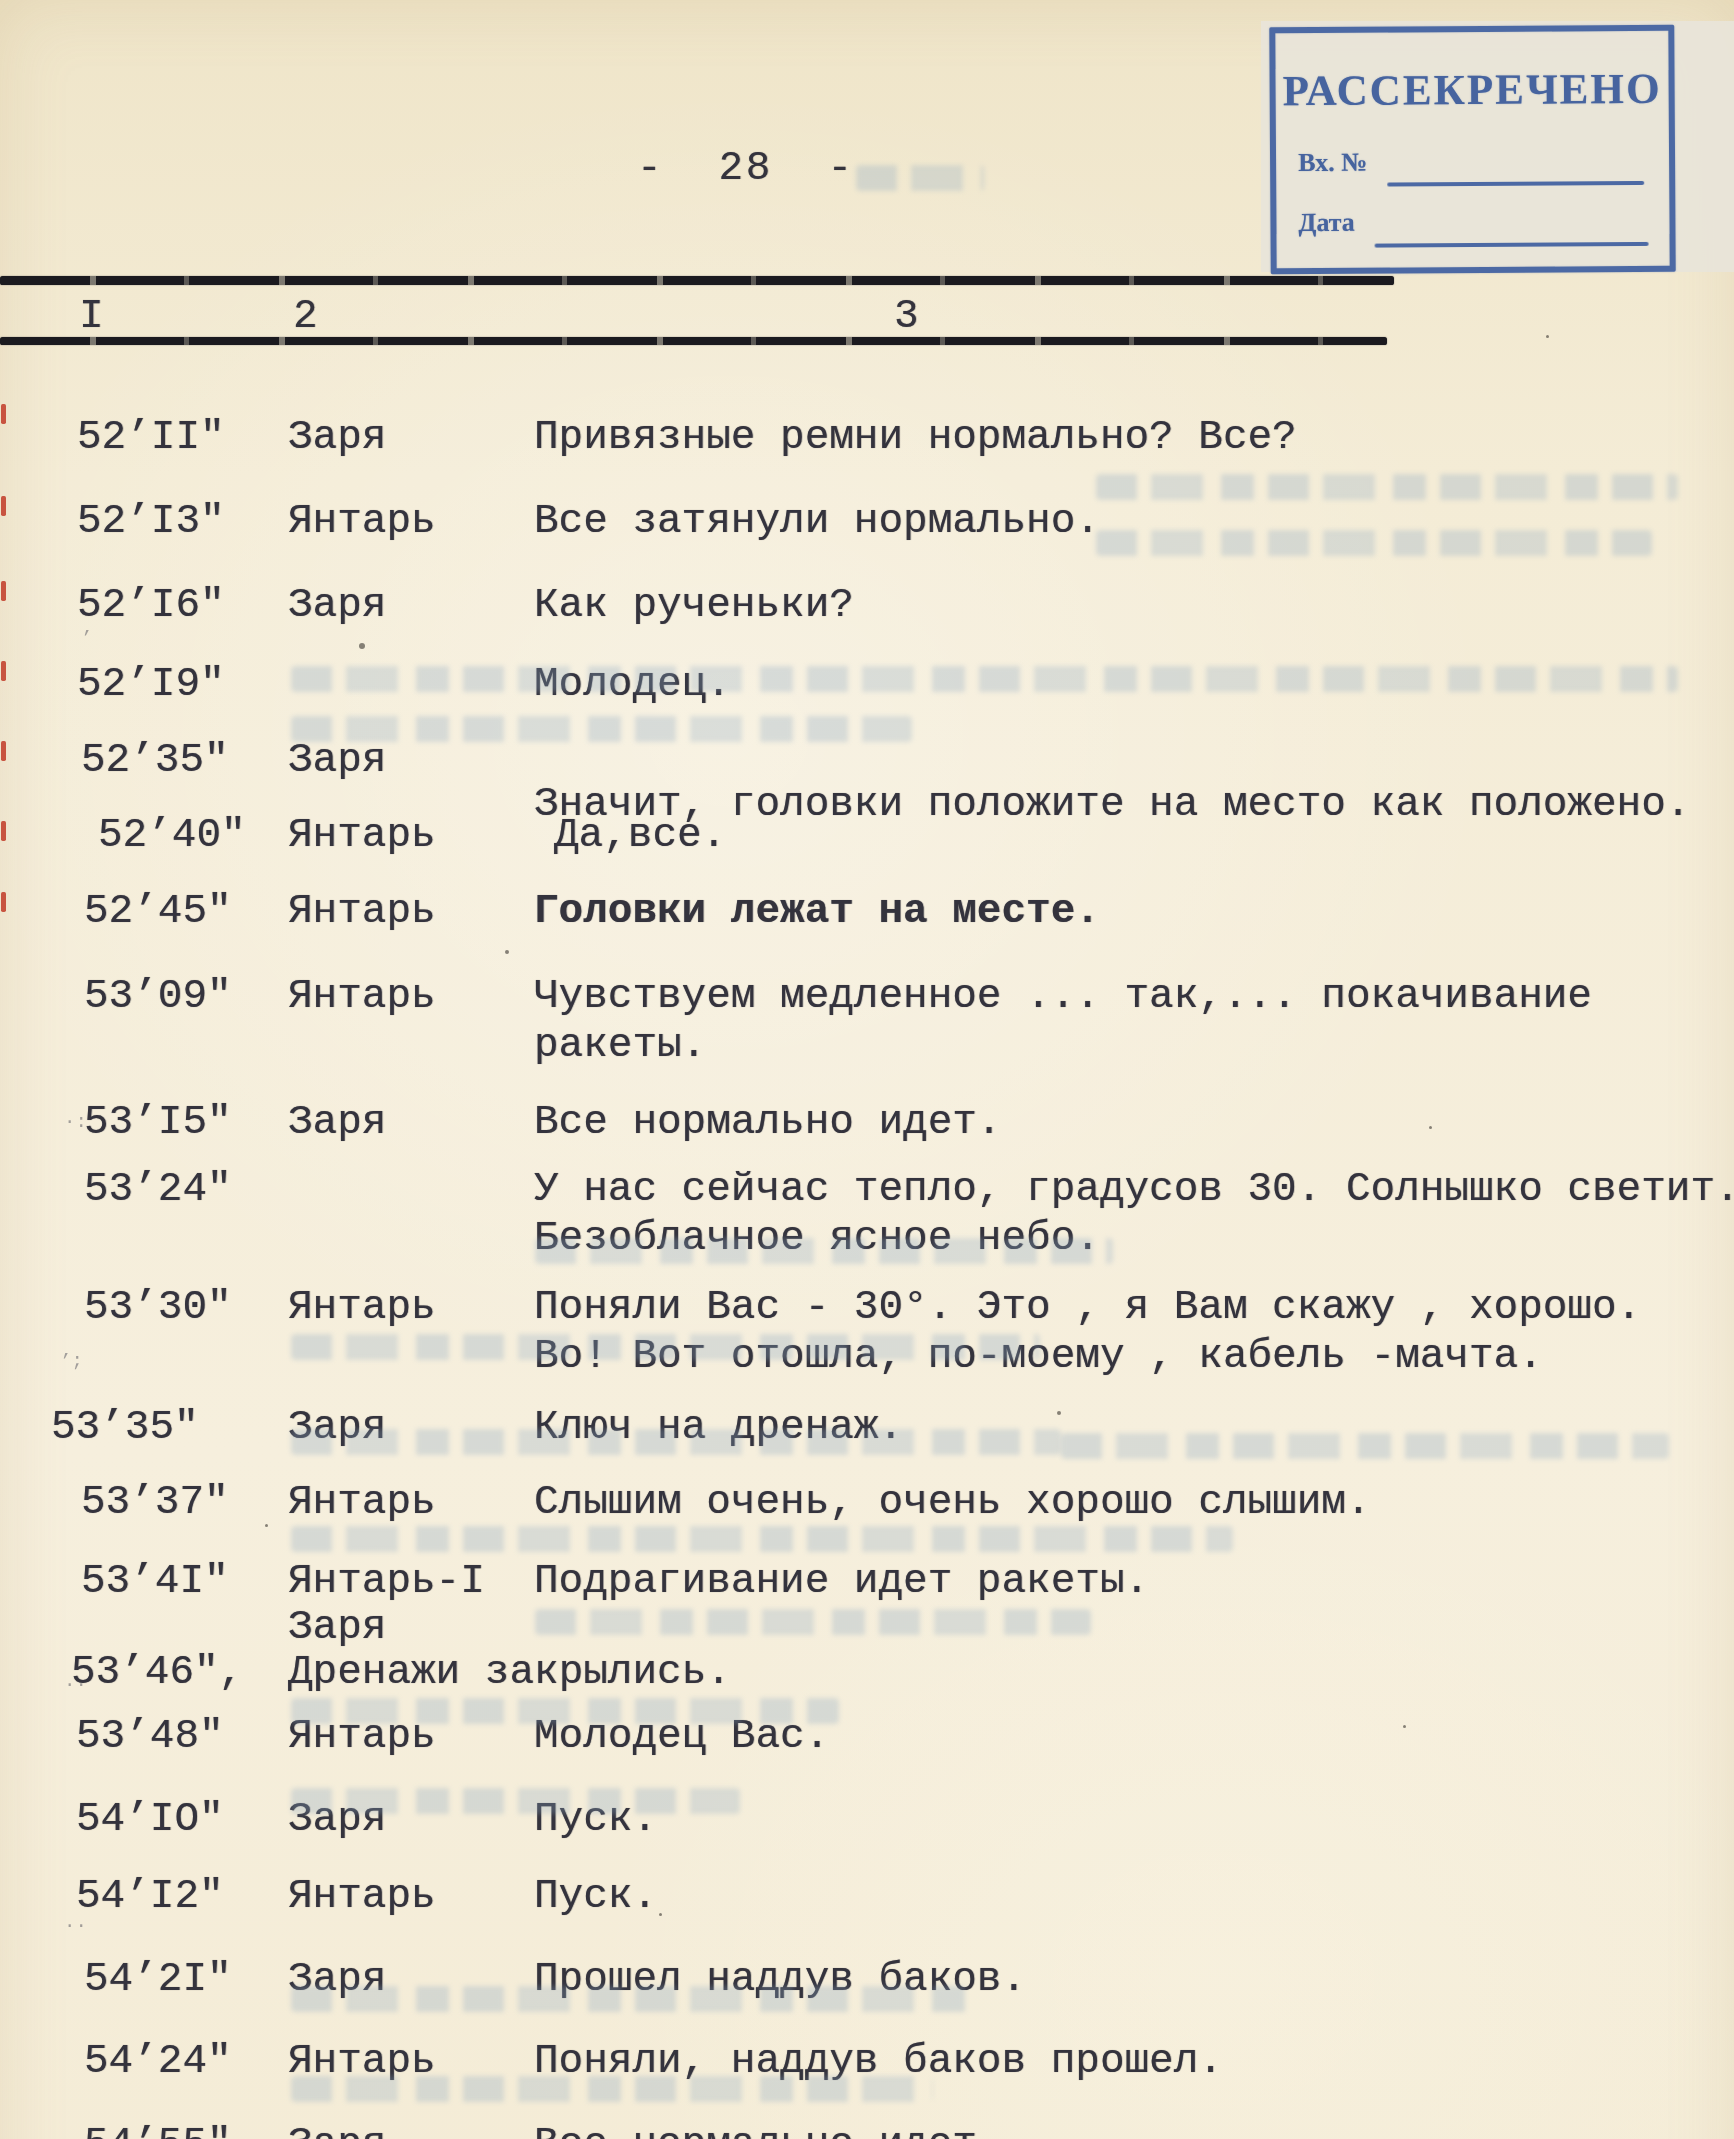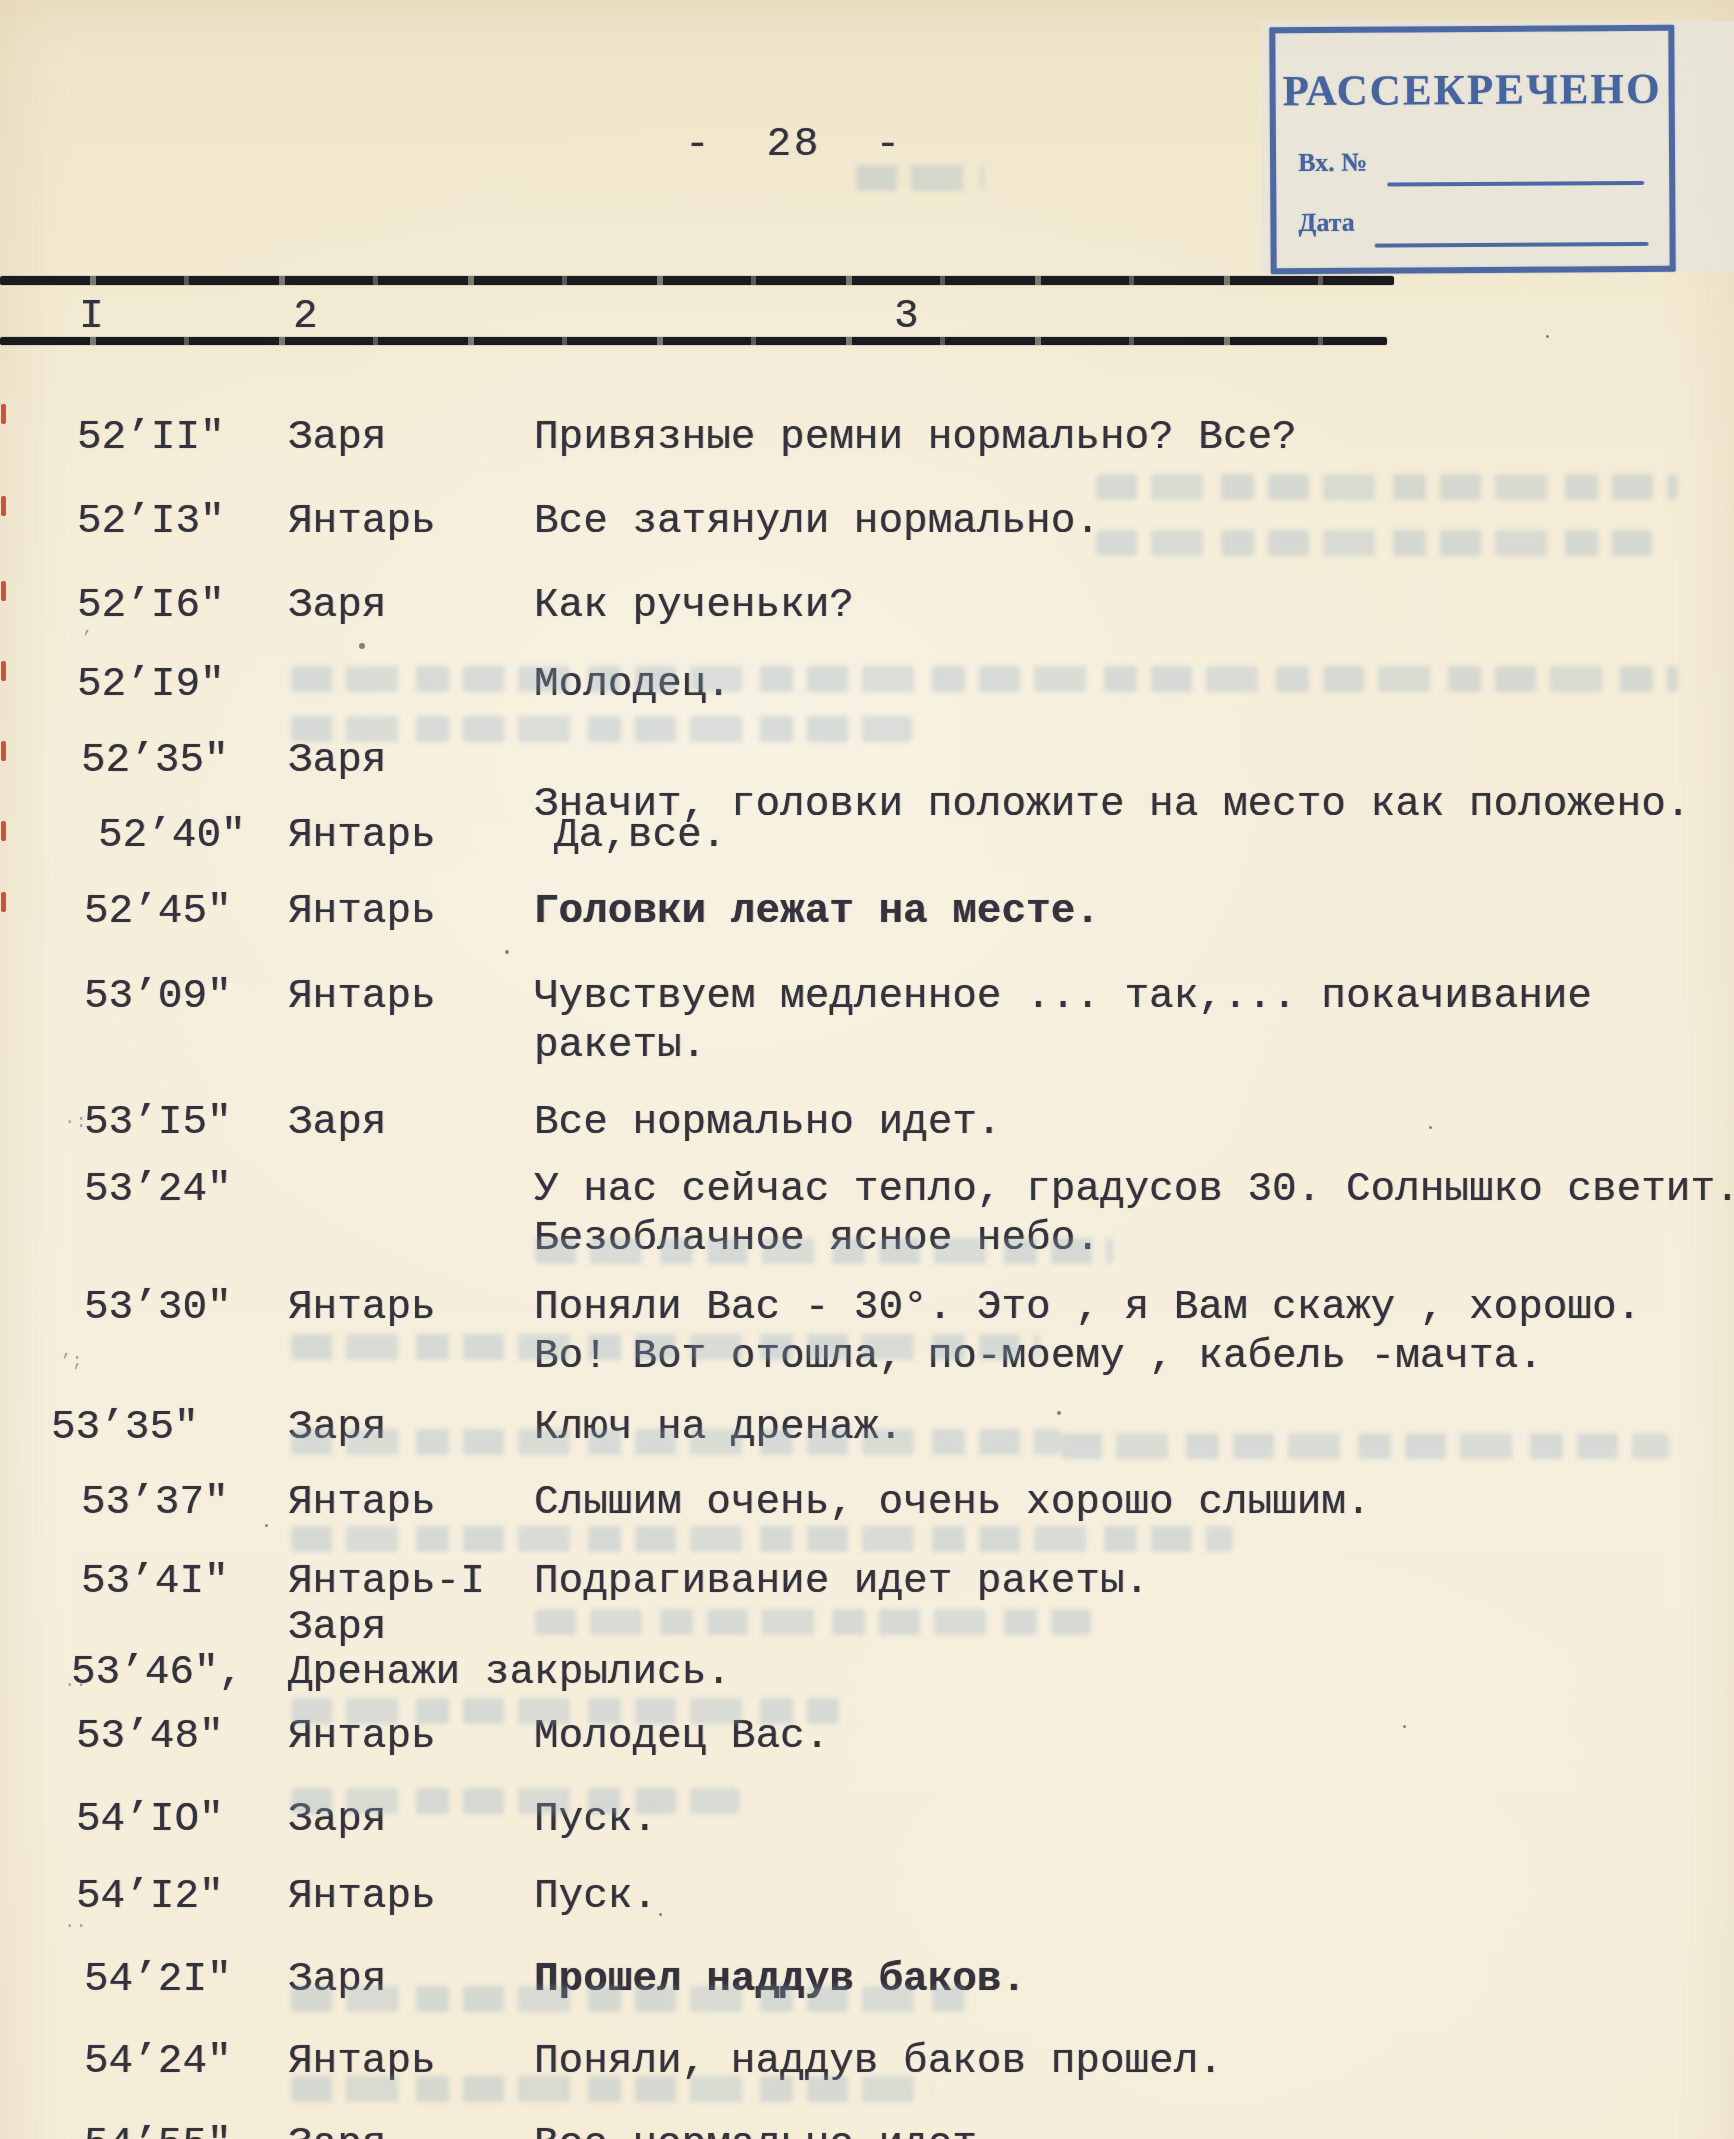--- a/index.html
+++ b/index.html
@@ -62,21 +62,21 @@
   #stamp-date{left:22px;top:175px;font-size:26px;}
   .stamp-line{position:absolute;height:4.3px;background:#4c69a4;filter:blur(0.4px);border-radius:2.1px;}
   #stamp-line1{left:111px;top:150px;width:257px;}
   #stamp-line2{left:98px;top:211px;width:274px;}
 </style>
 </head>
 <body>
 
 <div id="doc">
 
-  <div class="t" style="left:637px;top:120px;letter-spacing:2.6px;margin-left:48px;">-  28  -</div>
+  <div class="t" style="left:637px;top:144px;letter-spacing:2.6px;">-  28  -</div>
 
   <div id="stamp-patch"></div>
   <div id="stamp">
     <div id="stamp-title" class="stamp-text">РАССЕКРЕЧЕНО</div>
     <div id="stamp-vh" class="stamp-text">Вх. №</div>
     <div id="stamp-line1" class="stamp-line"></div>
     <div id="stamp-date" class="stamp-text">Дата</div>
     <div id="stamp-line2" class="stamp-line"></div>
   </div>
 
@@ -177,21 +177,21 @@
         <div class="t" style="left: 534px; top: 1795px;">Пуск.</div>
       </div>
       <div>
         <div class="t" style="left: 76px; top: 1872px;">54’I2"</div>
         <div class="t" style="left: 288px; top: 1872px;">Янтарь</div>
         <div class="t" style="left: 534px; top: 1872px;">Пуск.</div>
       </div>
       <div>
         <div class="t" style="left: 84px; top: 1955px;">54’2I"</div>
         <div class="t" style="left: 288px; top: 1955px;">Заря</div>
-        <div class="t" style="left: 534px; top: 1955px; font-weight: bold;">Прошел наддув баков.</div>
+        <div class="t" style="left: 534px; top: 1955px;">Прошел наддув баков.</div>
       </div>
       <div>
         <div class="t" style="left: 84px; top: 2037px;">54’24"</div>
         <div class="t" style="left: 288px; top: 2037px;">Янтарь</div>
         <div class="t" style="left: 534px; top: 2037px;">Поняли, наддув баков прошел.</div>
       </div>
       <div>
         <div class="t" style="left: 84px; top: 2120px;">54’55"</div>
         <div class="t" style="left: 288px; top: 2120px;">Заря</div>
         <div class="t" style="left: 534px; top: 2120px;">Все нормально идет.</div>

